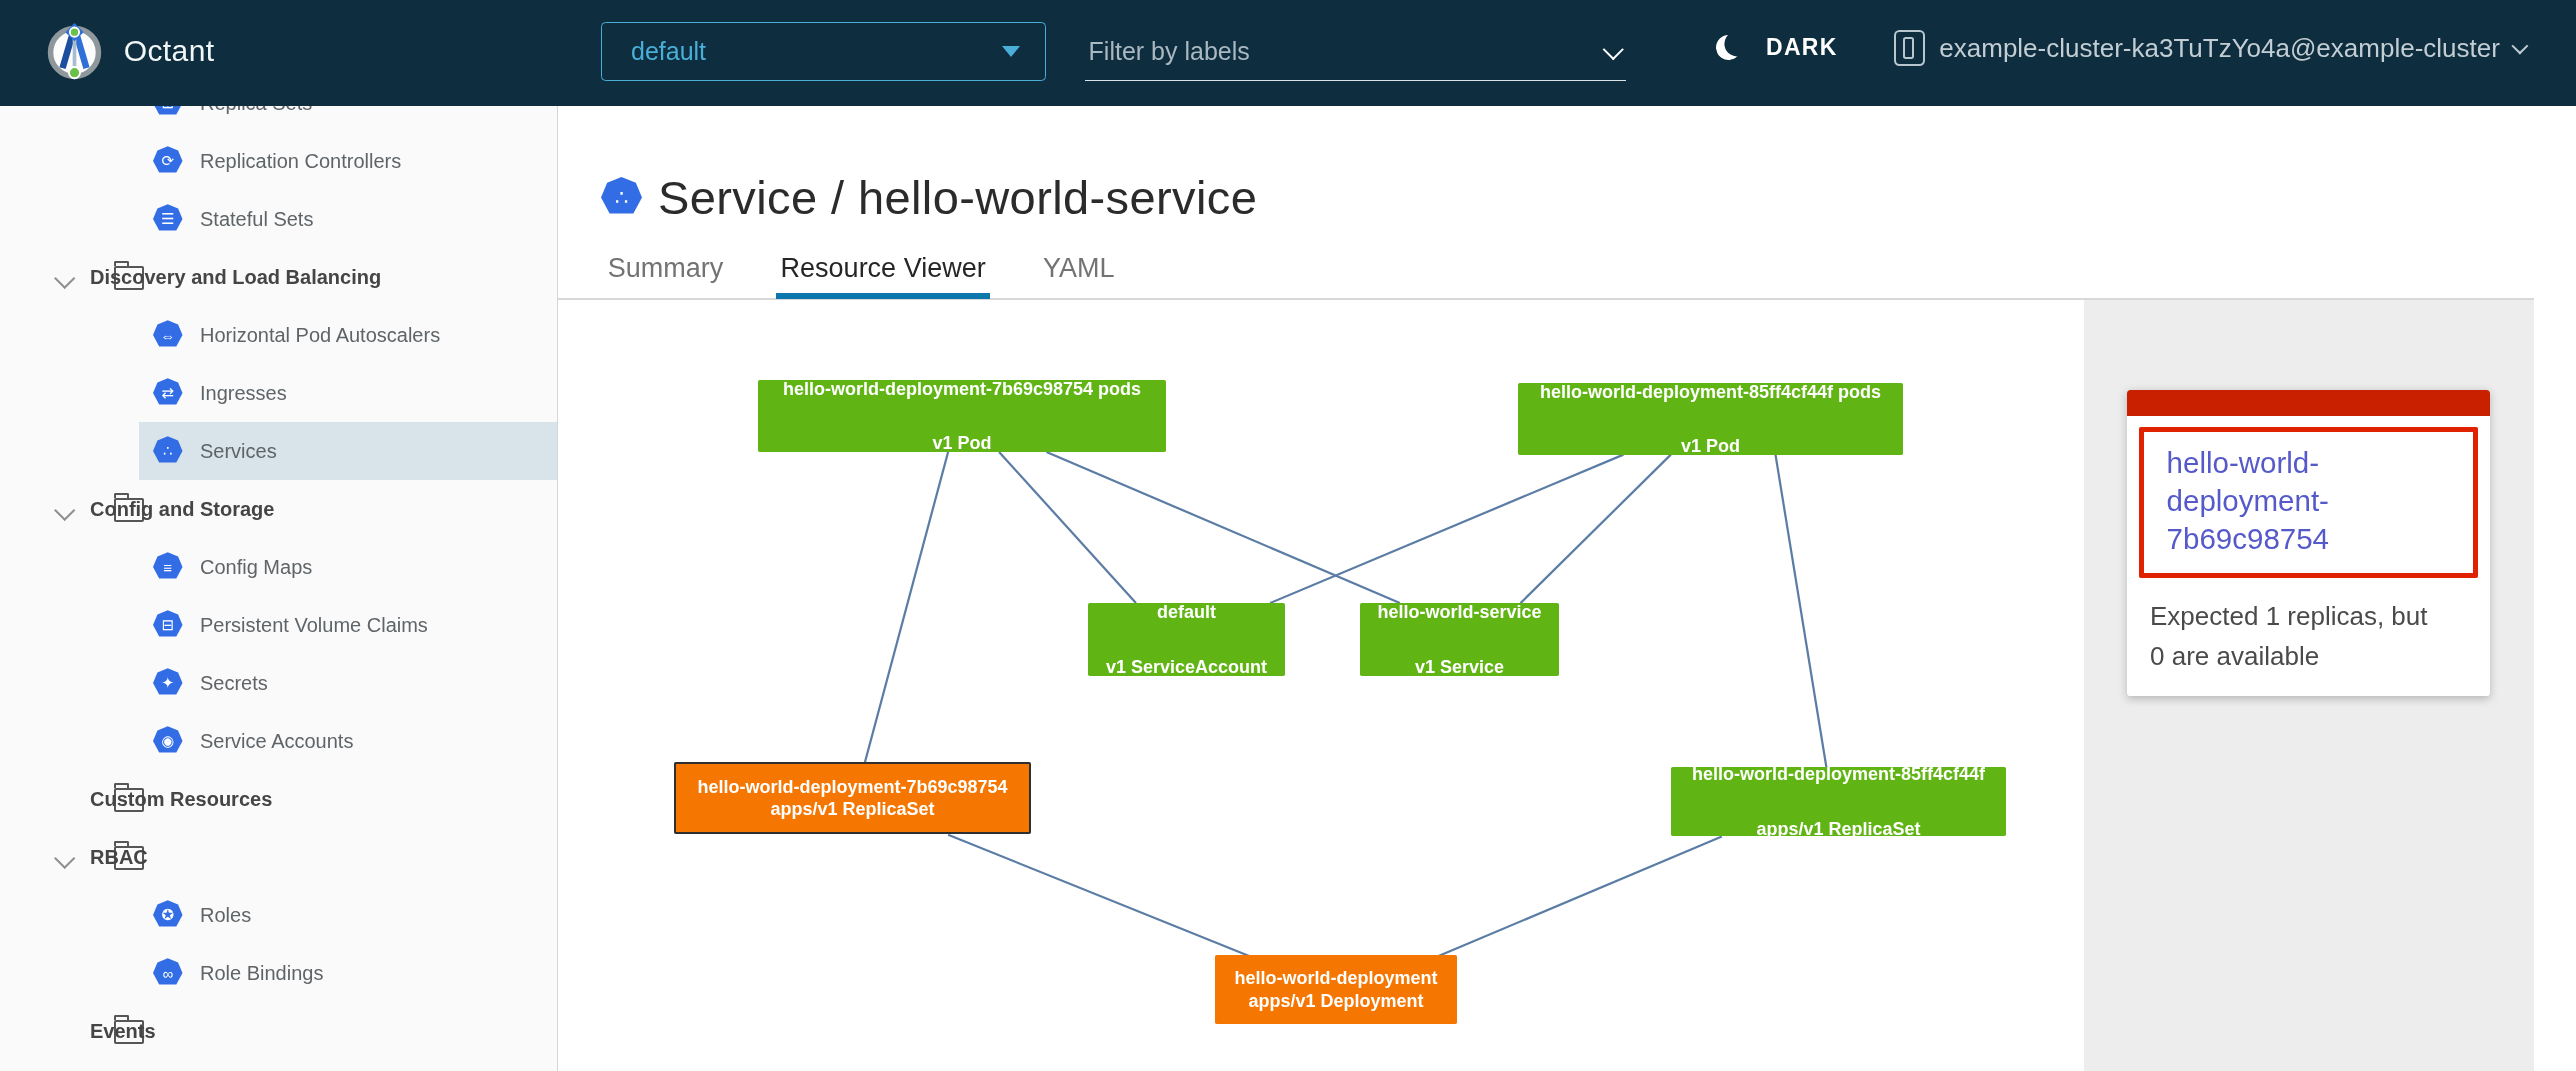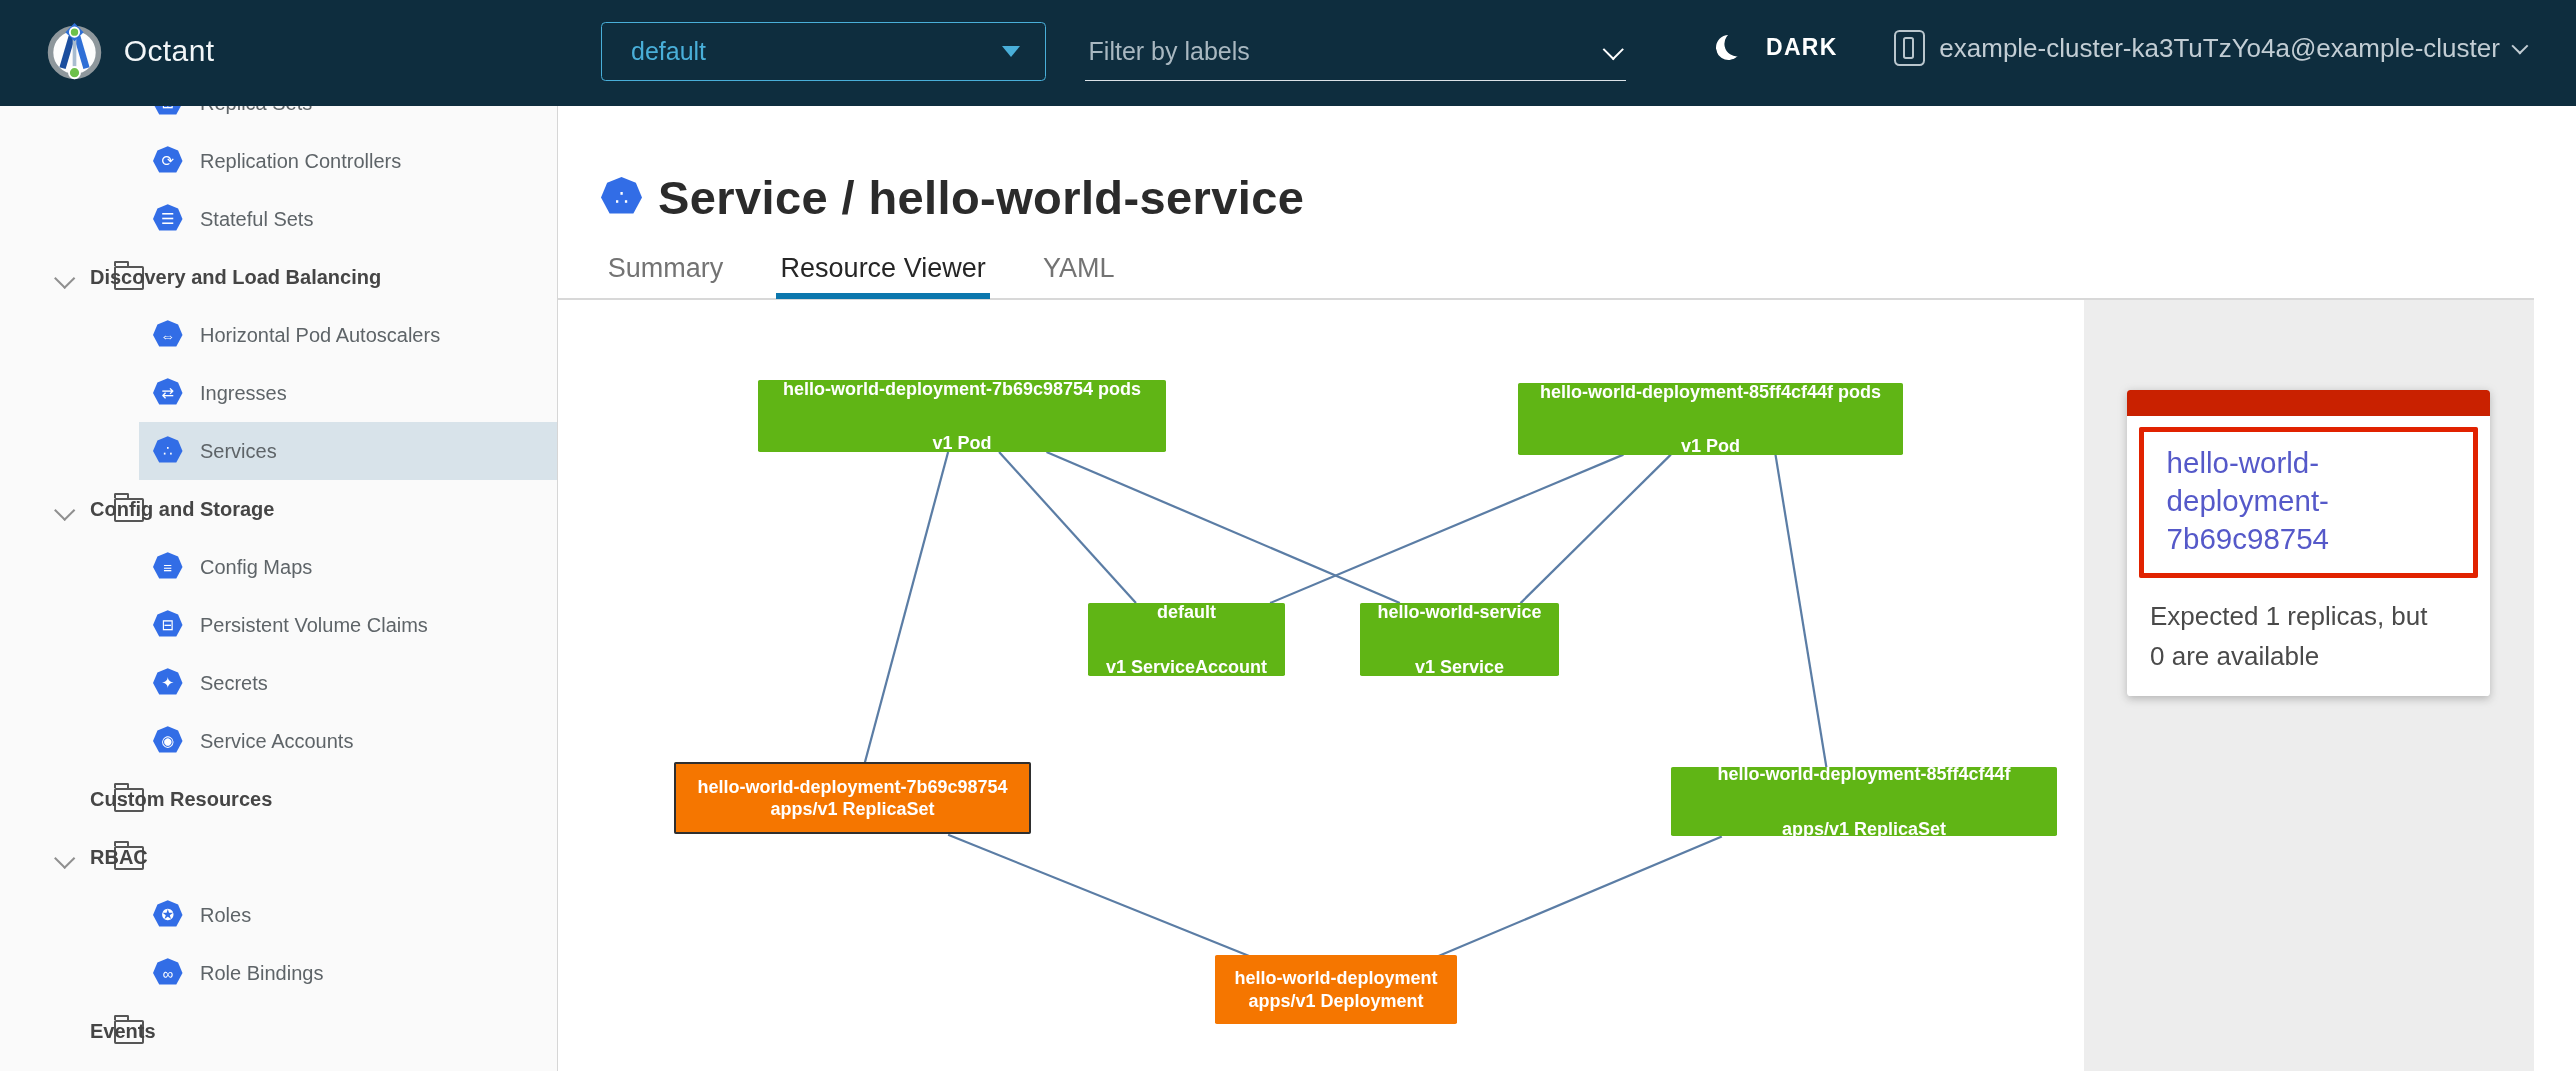--- a/index.html
+++ b/index.html
@@ -40,21 +40,21 @@
   .folder::before{content:"";position:absolute;left:-2.2px;top:-7.2px;width:10.7px;height:3.6px;
       border:2.2px solid #565656;border-bottom:none;border-radius:1.8px 1.8px 0 0;}
   .hepta{position:absolute;left:153px;top:14.3px;width:29.5px;height:29.5px;background:var(--k8s-icon-blue,#326de6);
       clip-path:polygon(50% 0%,85% 14%,100% 50%,79% 89%,21% 89%,0% 50%,15% 14%);
       color:#fff;font-size:15px;display:flex;align-items:center;justify-content:center;}
   .nav-label{position:relative;font-size:20px;color:#5e6468;padding-left:200px;}
   .nav-row.group .nav-label{padding-left:90px;font-weight:bold;color:#454545;}
   
   .page-head{position:absolute;left:601px;top:170px;display:flex;align-items:center;gap:16px;z-index:2;}
   .page-head .hepta{position:static;width:41px;height:41px;font-size:21.5px;}
-  .page-title{font-size:47px;color:#2b2b2b;font-weight:700;letter-spacing:0.4px;}
+  .page-title{font-size:47px;color:#2b2b2b;font-weight:400;letter-spacing:0.4px;}
   .tabs{position:absolute;left:605px;top:238px;height:61px;display:flex;gap:52px;z-index:2;}
   .tab{position:relative;font-size:27px;color:#737373;display:flex;align-items:center;padding:0 2.7px;cursor:pointer;}
   .tab.active{color:#262626;}
   .tab.active::after{content:"";position:absolute;left:-1.8px;right:-1.8px;bottom:0;height:6.3px;
       background:var(--tab-active-underline,#0c77ad);}
   .tabs-divider{position:absolute;left:558px;top:298px;width:1976px;height:1.8px;background:#d8d8d8;z-index:1;}
   .details-panel{position:absolute;left:2084px;top:300px;width:450px;bottom:0;background:var(--panel-bg,#ededed);z-index:1;}
   
   .edges{position:absolute;left:0;top:0;z-index:2;pointer-events:none;}
   .gnode{position:absolute;z-index:3;display:flex;flex-direction:column;align-items:center;justify-content:center;
@@ -226,21 +226,21 @@
       <span>v1 ServiceAccount</span>
     </div>
     <div class="gnode ok" style="left: 1360px; top: 603px; width: 199px; height: 73px;">
       <span>hello-world-service</span>
       <span>v1 Service</span>
     </div>
     <div class="gnode warning selected" style="left: 674px; top: 762px; width: 357px; height: 72px;">
       <span>hello-world-deployment-7b69c98754</span>
       <span>apps/v1 ReplicaSet</span>
     </div>
-    <div class="gnode ok" style="left: 1671px; top: 767px; width: 386px; height: 69px;">
+    <div class="gnode ok" style="left: 1671px; top: 767px; width: 335px; height: 69px;">
       <span>hello-world-deployment-85ff4cf44f</span>
       <span>apps/v1 ReplicaSet</span>
     </div>
     <div class="gnode warning" style="left: 1215px; top: 955px; width: 242px; height: 69px;">
       <span>hello-world-deployment</span>
       <span>apps/v1 Deployment</span>
     </div>
   </div>
 
 <div class="alert-card">

